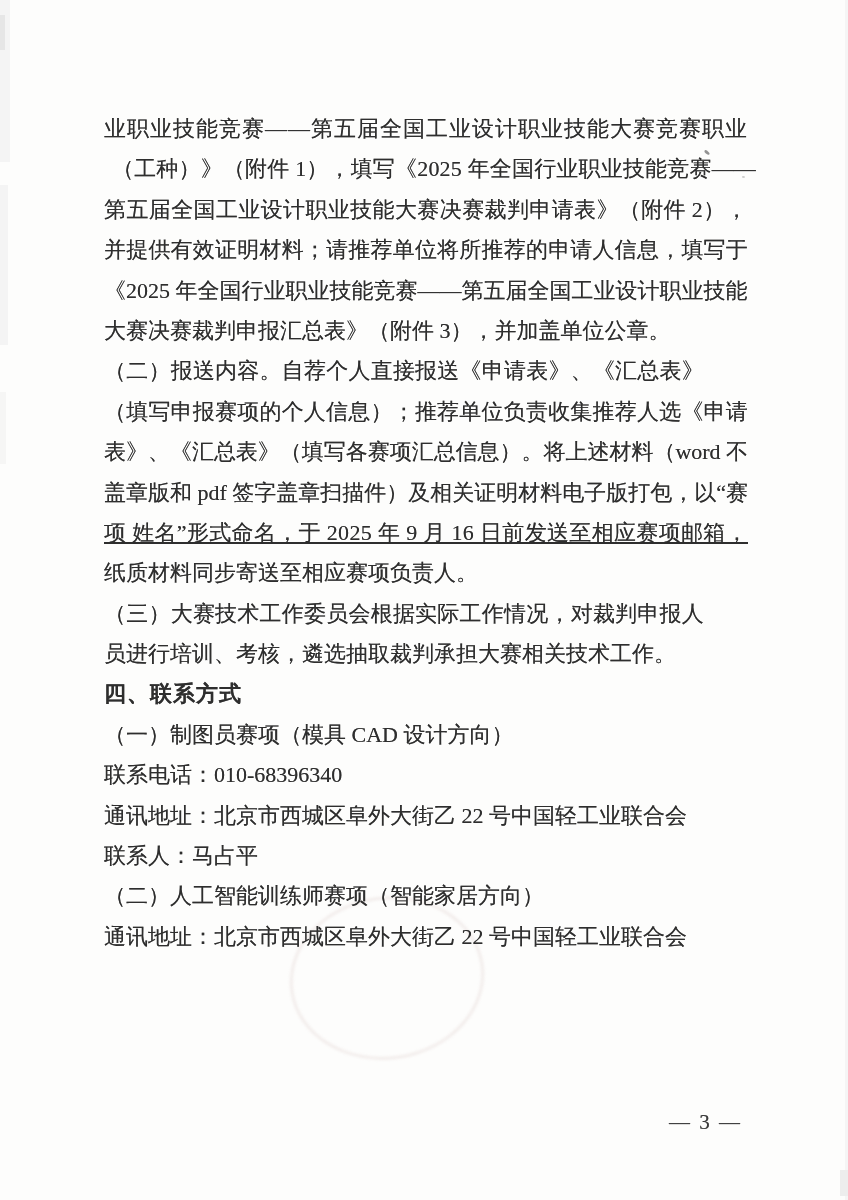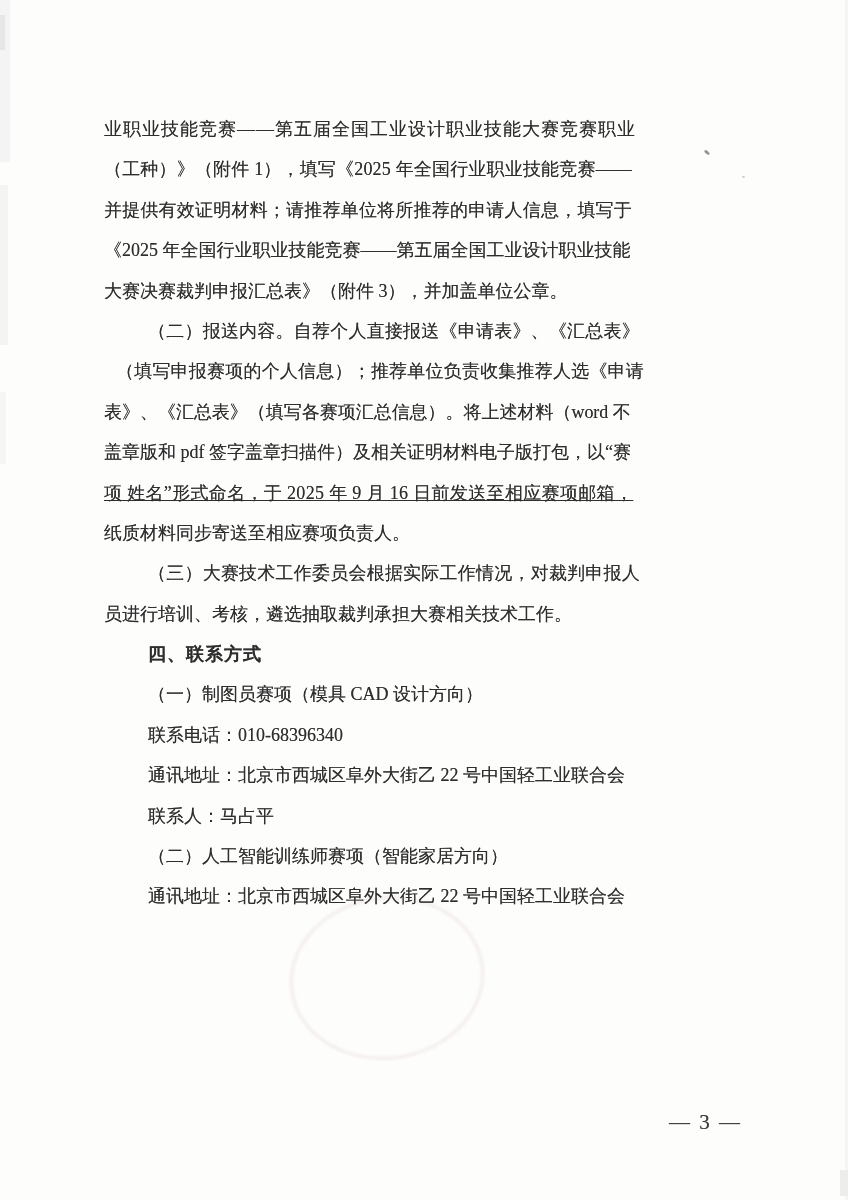--- a/index.html
+++ b/index.html
@@ -22,24 +22,24 @@
     position: absolute;
     left: 104px;
     top: 109px;
     width: 644px;
   }
   .line {
     white-space: pre;
     width: max-content;
     line-height: 40.4px;
     height: 40.4px;
-    font-size: 18px;
+    font-size: 22px;
     text-shadow: 0 0 0.6px rgba(45,45,45,0.65);
   }
-  .line.indent { margin-left: 44px; }
+  .line.indent { }
   .line.bold {
     font-family: "Liberation Sans", "DejaVu Sans", sans-serif;
     font-weight: 700;
     letter-spacing: 1px;
   }
 
   .page-number {
     position: absolute;
     top: 1110px;
     right: 106px;
@@ -91,26 +91,27 @@
   <div class="edge-strip edge-left-4"></div>
   <div class="edge-strip edge-right"></div>
   <div class="edge-strip edge-right-smudge"></div>
   <div class="speck speck-1"></div>
   <div class="speck speck-2"></div>
 
   <div class="stamp"></div>
 
   <div class="textblock">
       <div class="line" style="letter-spacing: 1px;">业职业技能竞赛——第五届全国工业设计职业技能大赛竞赛职业</div>
-      <div class="line" style="letter-spacing: 0.181818px;">（工种）》（附件 1），填写《2025 年全国行业职业技能竞赛——</div>
+      <div class="line" style="letter-spacing: 0.181818px; margin-left: 8px;">（工种）》（附件 1），填写《2025 年全国行业职业技能竞赛——</div>
+      <div class="line" style="letter-spacing: 0.383333px;">第五届全国工业设计职业技能大赛决赛裁判申请表》（附件 2），</div>
       <div class="line" style="letter-spacing: 0.206897px;">并提供有效证明材料；请推荐单位将所推荐的申请人信息，填写于</div>
       <div class="line">《2025 年全国行业职业技能竞赛——第五届全国工业设计职业技能</div>
       <div class="line">大赛决赛裁判申报汇总表》（附件 3），并加盖单位公章。</div>
       <div class="line indent" style="letter-spacing: 0.222222px;">（二）报送内容。自荐个人直接报送《申请表》、《汇总表》</div>
-      <div class="line" style="letter-spacing: 0.206897px; margin-left: 12px;">（填写申报赛项的个人信息）；推荐单位负责收集推荐人选《申请</div>
+      <div class="line" style="letter-spacing: 0.206897px;">（填写申报赛项的个人信息）；推荐单位负责收集推荐人选《申请</div>
       <div class="line" style="letter-spacing: -0.0224609px;">表》、《汇总表》（填写各赛项汇总信息）。将上述材料（word 不</div>
       <div class="line">盖章版和 pdf 签字盖章扫描件）及相关证明材料电子版打包，以“赛</div>
       <div class="line" style="letter-spacing: 0.335115px; text-decoration: underline;">项 姓名”形式命名，于 2025 年 9 月 16 日前发送至相应赛项邮箱，</div>
       <div class="line">纸质材料同步寄送至相应赛项负责人。</div>
       <div class="line indent" style="letter-spacing: 0.222222px;">（三）大赛技术工作委员会根据实际工作情况，对裁判申报人</div>
       <div class="line">员进行培训、考核，遴选抽取裁判承担大赛相关技术工作。</div>
       <div class="line bold indent">四、联系方式</div>
       <div class="line indent">（一）制图员赛项（模具 CAD 设计方向）</div>
       <div class="line indent">联系电话：010-68396340</div>
       <div class="line indent">通讯地址：北京市西城区阜外大街乙 22 号中国轻工业联合会</div>

